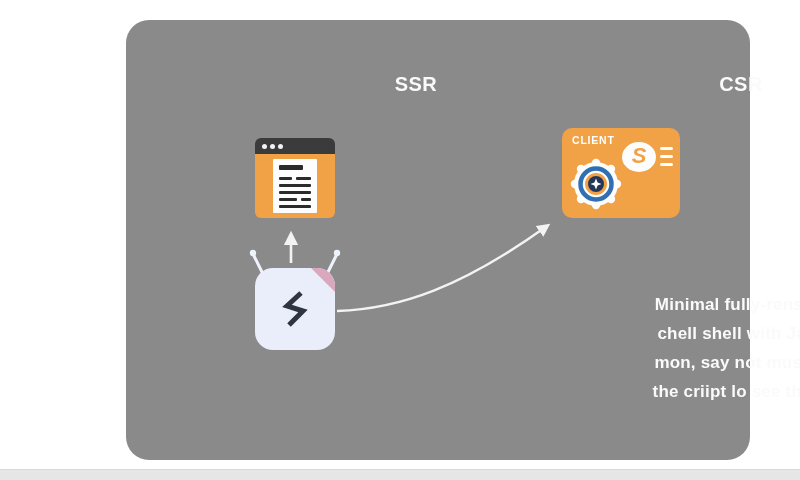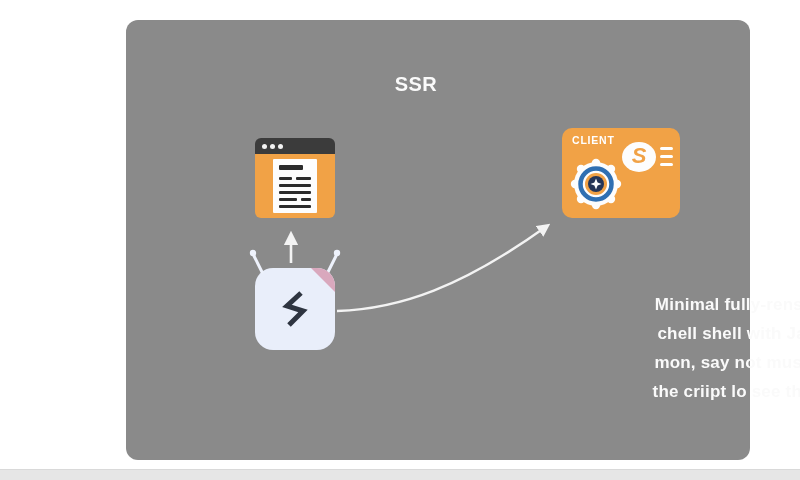--- a/index.html
+++ b/index.html
@@ -3,21 +3,21 @@
 <meta charset="utf-8">
 <style>
   html,body{margin:0;padding:0;}
   .canvas{
     position:relative;width:800px;height:480px;overflow:hidden;
     background:var(--canvas,#ffffff);
     font-family:"Liberation Sans",sans-serif;
   }
   .panel{
     position:absolute;left:126px;top:20px;width:624px;height:440px;
-    background:var(--panel,#8a8a8a);border-radius:12px;
+    background:var(--panel,#8a8a8a);border-radius:23px;
   }
   .col-label{
     position:absolute;top:53px;width:120px;text-align:center;
     color:var(--text,#f7f7f7);font-size:20px;font-weight:600;letter-spacing:.5px;
   }
   .col-label.ssr{left:230px;}
   .col-label.csr{left:555px;}
 
   
   .browser{
@@ -98,20 +98,21 @@
     background:#e6e6e6;border-top:1px solid #d9d9d9;
   }
 </style>
 </head>
 <body>
 
 <div class="canvas">
   <div class="panel">
 
     <div class="col-label ssr">SSR</div>
+    <div class="col-label csr">CSR</div>
 
     <div class="desc">
       <div>Minimal fully-rensereHTML</div>
       <div>chell shell with JavaScript</div>
       <div>mon, say not must execute</div>
       <div>the criipt lo see the content</div>
     </div>
   </div>
 
   <div class="browser">

